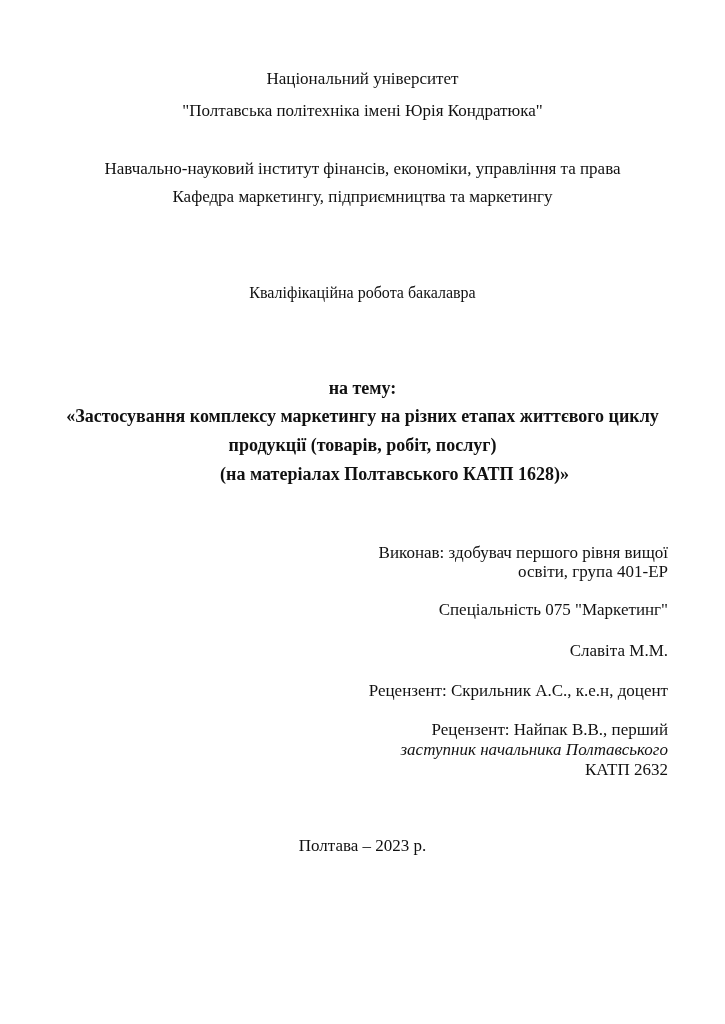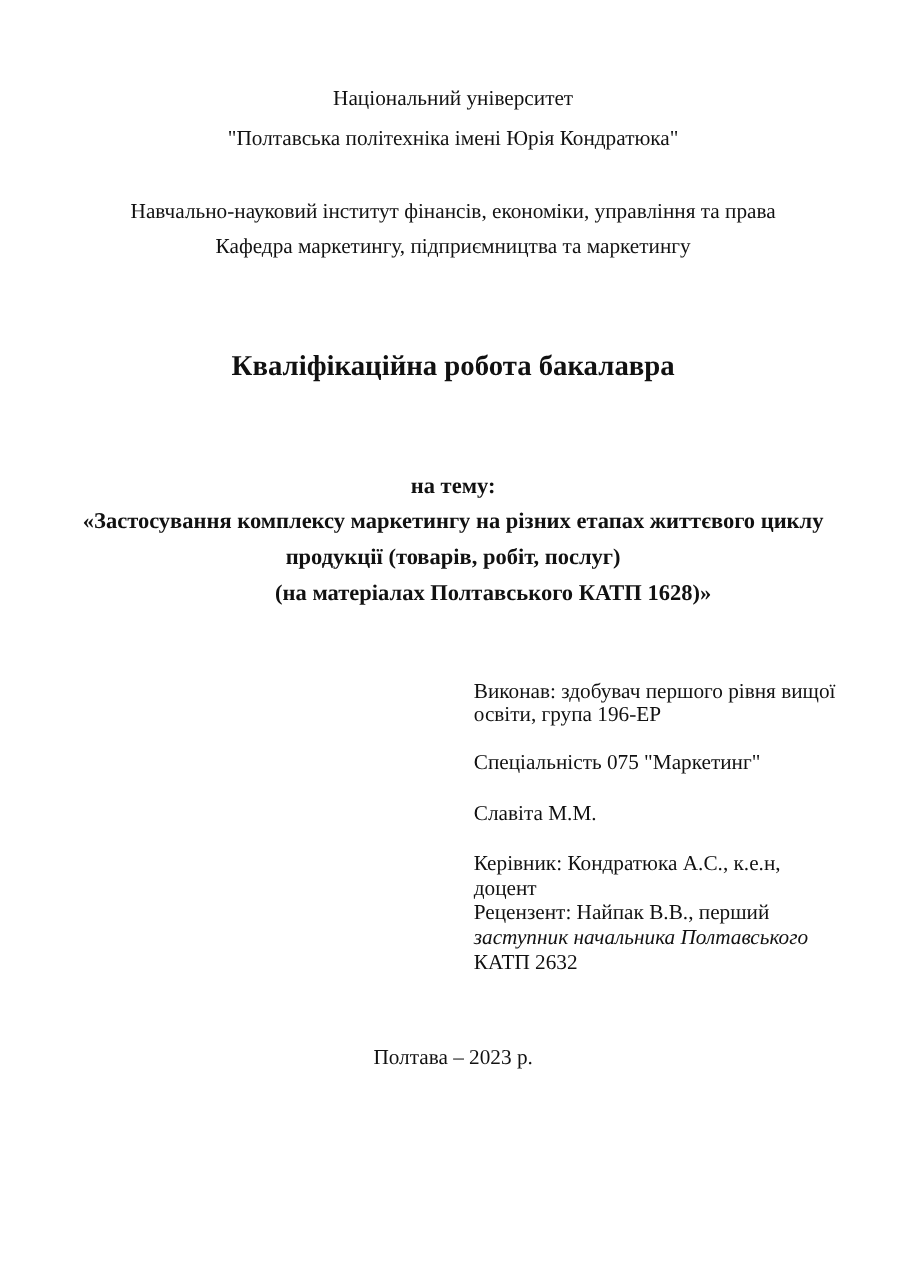--- a/index.html
+++ b/index.html
@@ -18,40 +18,41 @@
     .line {
       position: absolute;
       left: 0;
       width: 725px;
       text-align: center;
       white-space: nowrap;
       font-size: 17px;
       line-height: 20px;
     }
     .title {
-      font-size: 23px;
+      font-size: 16px;
       line-height: 28px;
-      font-weight: bold;
+      font-weight: normal;
     }
     .topic {
       font-size: 18px;
       line-height: 20px;
       font-weight: bold;
     }
     .right-block {
       position: absolute;
       left: 364px;
       width: 300px;
       font-size: 17px;
       line-height: 20px;
     }
     .right-block .item {
       position: absolute;
-      left: 15px;
+      left: 4px;
       width: 300px;
+      text-align: right;
     }
   </style>
 </head>
 <body>
 
 <div>
 
   <div class="line" style="top:69px;">Національний університет</div>
   <div class="line" style="top:101px;">"Полтавська політехніка імені Юрія Кондратюка"</div>
 
@@ -60,24 +61,24 @@
 
   <div class="line title" style="top:279px;">Кваліфікаційна робота бакалавра</div>
 
   <div class="line topic" style="top:378px;">на тему:</div>
   <div class="line topic" style="top:406px;">«Застосування комплексу маркетингу на різних етапах життєвого циклу</div>
   <div class="line topic" style="top:435px;">продукції (товарів, робіт, послуг)</div>
   <div class="line topic" style="top:464px;padding-left:32px;">(на матеріалах Полтавського КАТП 1628)»</div>
 
   <div class="right-block" style="top:0;">
     <div class="item" style="top:543px;">Виконав: здобувач першого рівня вищої</div>
-    <div class="item" style="top:562px;">освіти, група 196-ЕР</div>
+    <div class="item" style="top:562px;">освіти, група 401-ЕР</div>
     <div class="item" style="top:600px;">Спеціальність 075 "Маркетинг"</div>
     <div class="item" style="top:641px;">Славіта М.М.</div>
-    <div class="item" style="top:681px;">Керівник: Кондратюка А.С., к.е.н, доцент</div>
+    <div class="item" style="top:681px;">Рецензент: Скрильник А.С., к.е.н, доцент</div>
     <div class="item" style="top:720px;">Рецензент: Найпак В.В., перший</div>
     <div class="item" style="top:740px;font-style:italic;">заступник начальника Полтавського</div>
     <div class="item" style="top:760px;">КАТП 2632</div>
   </div>
 
   <div class="line" style="top:836px;">Полтава – 2023 р.</div>
 
 </div>
 
 </body></html>

